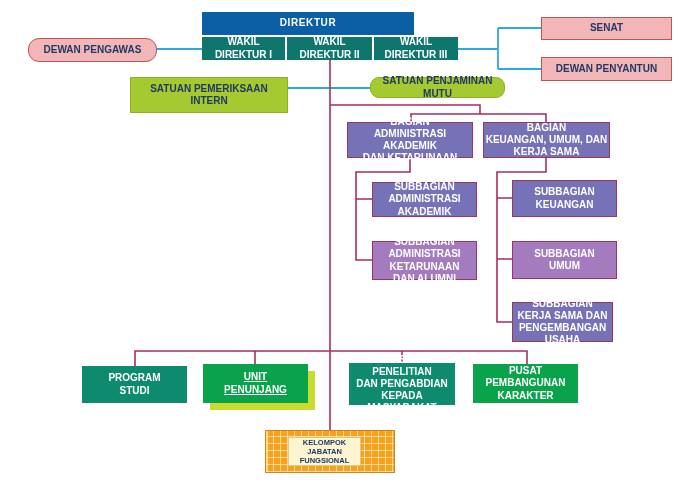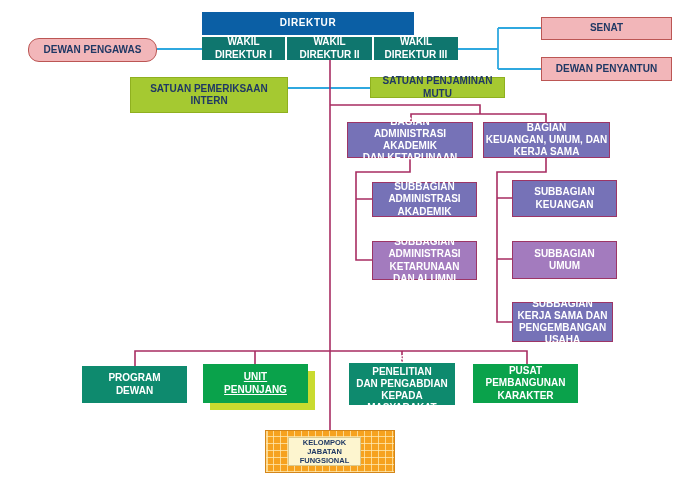--- a/index.html
+++ b/index.html
@@ -61,21 +61,21 @@
   <div class="box b-wakil" style="left:287px;top:37px;width:85px;height:23px;">WAKIL
 DIREKTUR II</div>
   <div class="box b-wakil" style="left:374px;top:37px;width:84px;height:23px;">WAKIL
 DIREKTUR III</div>
 
   <div class="box b-pink" style="left:28px;top:38px;width:129px;height:24px;border-radius:11px;">DEWAN PENGAWAS</div>
   <div class="box b-pink" style="left:541px;top:17px;width:131px;height:23px;">SENAT</div>
   <div class="box b-pink" style="left:541px;top:57px;width:131px;height:24px;">DEWAN PENYANTUN</div>
 
   <div class="box b-lime" style="left:130px;top:77px;width:158px;height:36px;">SATUAN PEMERIKSAAN INTERN</div>
-  <div class="box b-lime" style="left:370px;top:77px;width:135px;height:21px;">SATUAN PENJAMINAN MUTU</div>
+  <div class="box b-lime" style="left:370px;top:77px;width:135px;height:21px;border-radius:9px;">SATUAN PENJAMINAN MUTU</div>
 
   <div class="box b-purpleA" style="left:347px;top:122px;width:126px;height:36px;">BAGIAN
 ADMINISTRASI AKADEMIK
 DAN KETARUNAAN</div>
   <div class="box b-purpleA" style="left:483px;top:122px;width:127px;height:36px;">BAGIAN
 KEUANGAN, UMUM, DAN
 KERJA SAMA</div>
 
   <div class="box b-purpleA" style="left:372px;top:182px;width:105px;height:35px;">SUBBAGIAN
 ADMINISTRASI
@@ -88,21 +88,21 @@
   <div class="box b-purpleA" style="left:512px;top:180px;width:105px;height:37px;">SUBBAGIAN
 KEUANGAN</div>
   <div class="box b-purpleB" style="left:512px;top:241px;width:105px;height:38px;">SUBBAGIAN
 UMUM</div>
   <div class="box b-purpleA" style="left:512px;top:302px;width:101px;height:40px;">SUBBAGIAN
 KERJA SAMA DAN
 PENGEMBANGAN
 USAHA</div>
 
   <div class="box b-teal" style="left:82px;top:366px;width:105px;height:37px;">PROGRAM
-DEWAN</div>
+STUDI</div>
   <div class="shadow-lime" style="left:210px;top:371px;width:105px;height:39px;"></div>
   <div class="box b-green" style="left:203px;top:364px;width:105px;height:39px;text-decoration:underline;">UNIT
 PENUNJANG</div>
   <div class="box b-teal" style="left:349px;top:363px;width:106px;height:42px;">PUSAT
 PENELITIAN
 DAN PENGABDIAN
 KEPADA MASYARAKAT</div>
   <div class="box b-green" style="left:473px;top:364px;width:105px;height:39px;">PUSAT
 PEMBANGUNAN
 KARAKTER</div>

